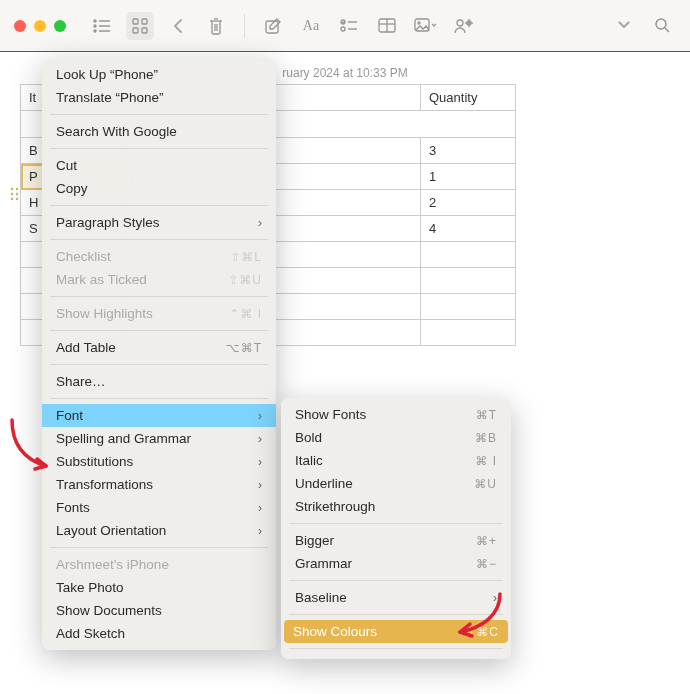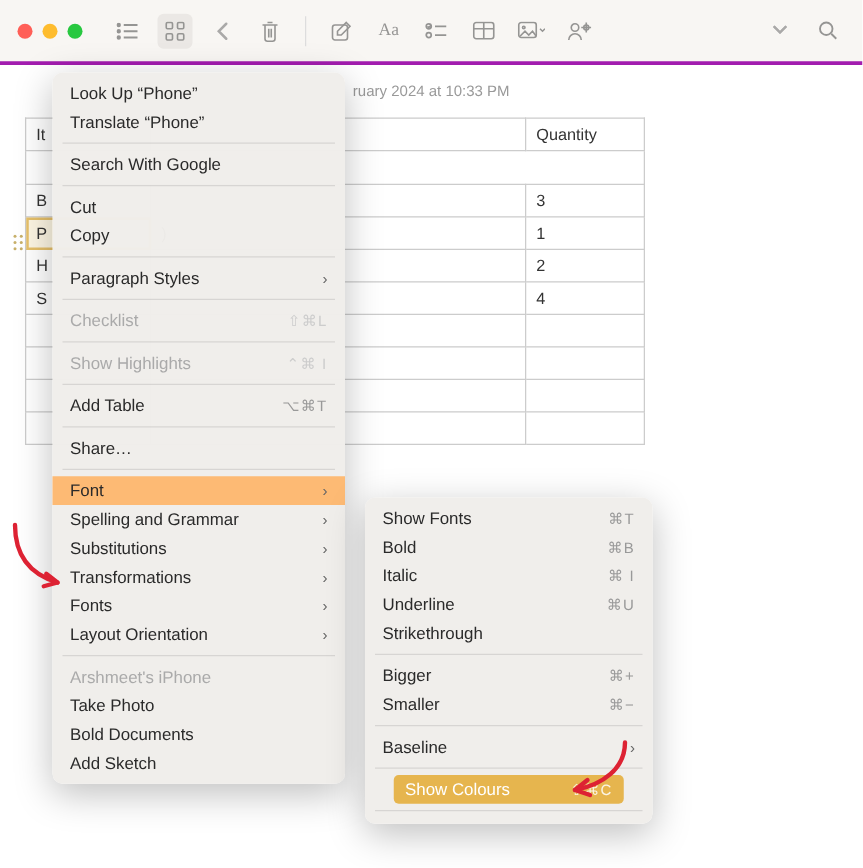--- a/index.html
+++ b/index.html
@@ -9,21 +9,21 @@
       height: 694px;
       background: #fff;
       position: relative;
       overflow: hidden;
       font-size: 13px;
       color: #333;
     }
     .toolbar {
       height: 52px;
       background: #f8f6f3;
-      border-bottom: 3px solid #a21caf;
+      border-bottom: 1px solid #a21caf;
       display: flex;
       align-items: center;
       padding: 0 14px;
       gap: 10px;
     }
     .traffic-lights { display: flex; gap: 8px; margin-right: 12px; }
     .tl { width: 12px; height: 12px; border-radius: 50%; }
     .tl.red { background: #ff5f57; }
     .tl.yellow { background: #febc2e; }
     .tl.green { background: #28c840; }
@@ -33,21 +33,21 @@
     .tb-spacer { flex:1; }
 
     .content {
       position: relative;
       padding: 14px 20px;
     }
     .timestamp {
       text-align: center;
       color: #999;
       font-size: 12px;
-      margin-bottom: 14px;
+      margin-bottom: 4px;
     }
     .note-table {
       width: 496px;
       border-collapse: collapse;
       table-layout: fixed;
     }
     .note-table td {
       border: 1px solid #ccc;
       padding: 4px 8px;
       height: 26px;
@@ -70,22 +70,22 @@
     .ctx-item {
       display: flex;
       justify-content: space-between;
       align-items: center;
       padding: 4px 14px;
       font-size: 13.5px;
       height: 23px;
       color: #2a2a2a;
     }
     .ctx-item.disabled { color: #aaa; }
-    .ctx-item.hover { background: #fdba74; }
-    .ctx-item.highlight { background: #e6b54e; color: #fff; border-radius:4px; margin:0 23px; padding:4px 9px; }
+    .ctx-item.hover { background: #7dd3fc; }
+    .ctx-item.highlight { background: #e6b54e; color: #fff; border-radius:4px; margin:0 3px; padding:4px 9px; }
     .ctx-sep { height:1px; background: rgba(0,0,0,.1); margin: 5px 8px; }
     .ctx-shortcut { color:#999; font-size:12px; letter-spacing:1px; }
     .ctx-item.highlight .ctx-shortcut { color: rgba(255,255,255,.85); }
     .ctx-item.disabled .ctx-shortcut { color:#ccc; }
     .ctx-chevron { font-size: 12px; color:#666; }
 
     .arrow {
       position: absolute;
       pointer-events: none;
     }
@@ -299,20 +299,24 @@
     <div class="ctx-sep"></div>
     <div class="ctx-item">
       <span>Paragraph Styles</span>
       <span class="ctx-chevron">›</span>
     </div>
     <div class="ctx-sep"></div>
     <div class="ctx-item disabled">
       <span>Checklist</span>
       <span class="ctx-shortcut">⇧⌘L</span>
     </div>
+    <div class="ctx-item disabled">
+      <span>Mark as Ticked</span>
+      <span class="ctx-shortcut">⇧⌘U</span>
+    </div>
     <div class="ctx-sep"></div>
     <div class="ctx-item disabled">
       <span>Show Highlights</span>
       <span class="ctx-shortcut">⌃⌘ I</span>
     </div>
     <div class="ctx-sep"></div>
     <div class="ctx-item">
       <span>Add Table</span>
       <span class="ctx-shortcut">⌥⌘T</span>
     </div>
@@ -346,28 +350,28 @@
       <span class="ctx-chevron">›</span>
     </div>
     <div class="ctx-sep"></div>
     <div class="ctx-item disabled">
       <span>Arshmeet's iPhone</span>
     </div>
     <div class="ctx-item">
       <span>Take Photo</span>
     </div>
     <div class="ctx-item">
-      <span>Bold Documents</span>
+      <span>Show Documents</span>
     </div>
     <div class="ctx-item">
       <span>Add Sketch</span>
     </div>
   </div>
 
-<div id="menu2" class="ctx-menu" style="left:292px; top:398px; width:174px;">
+<div id="menu2" class="ctx-menu" style="left:281px; top:398px; width:174px;">
     <div class="ctx-item">
       <span>Show Fonts</span>
       <span class="ctx-shortcut">⌘T</span>
     </div>
     <div class="ctx-item">
       <span>Bold</span>
       <span class="ctx-shortcut">⌘B</span>
     </div>
     <div class="ctx-item">
       <span>Italic</span>
@@ -379,21 +383,21 @@
     </div>
     <div class="ctx-item">
       <span>Strikethrough</span>
     </div>
     <div class="ctx-sep"></div>
     <div class="ctx-item">
       <span>Bigger</span>
       <span class="ctx-shortcut">⌘+</span>
     </div>
     <div class="ctx-item">
-      <span>Smaller</span>
+      <span>Grammar</span>
       <span class="ctx-shortcut">⌘−</span>
     </div>
     <div class="ctx-sep"></div>
     <div class="ctx-item">
       <span>Baseline</span>
       <span class="ctx-chevron">›</span>
     </div>
     <div class="ctx-sep"></div>
     <div class="ctx-item highlight">
       <span>Show Colours</span>

